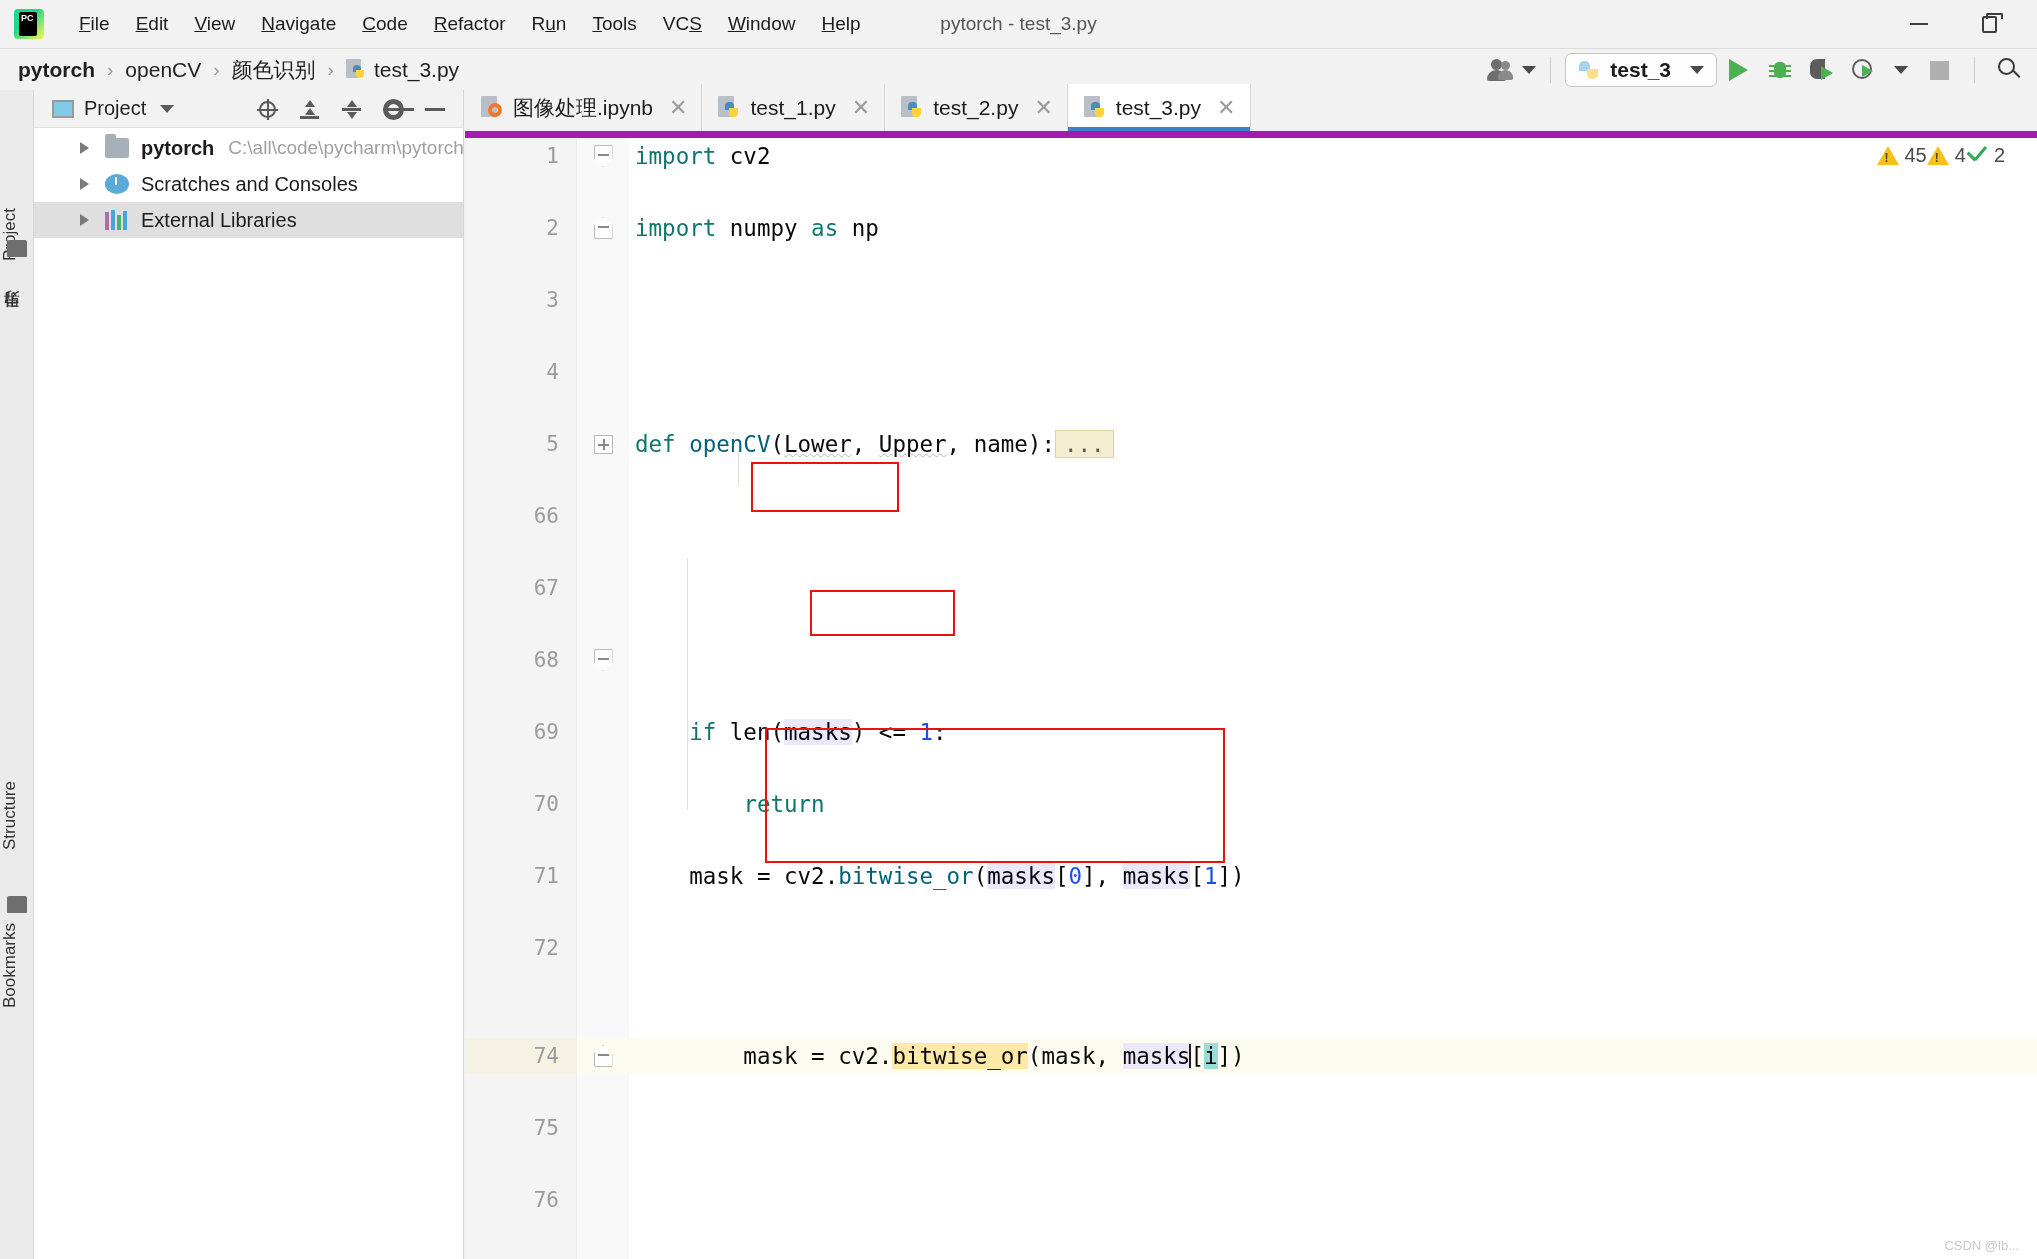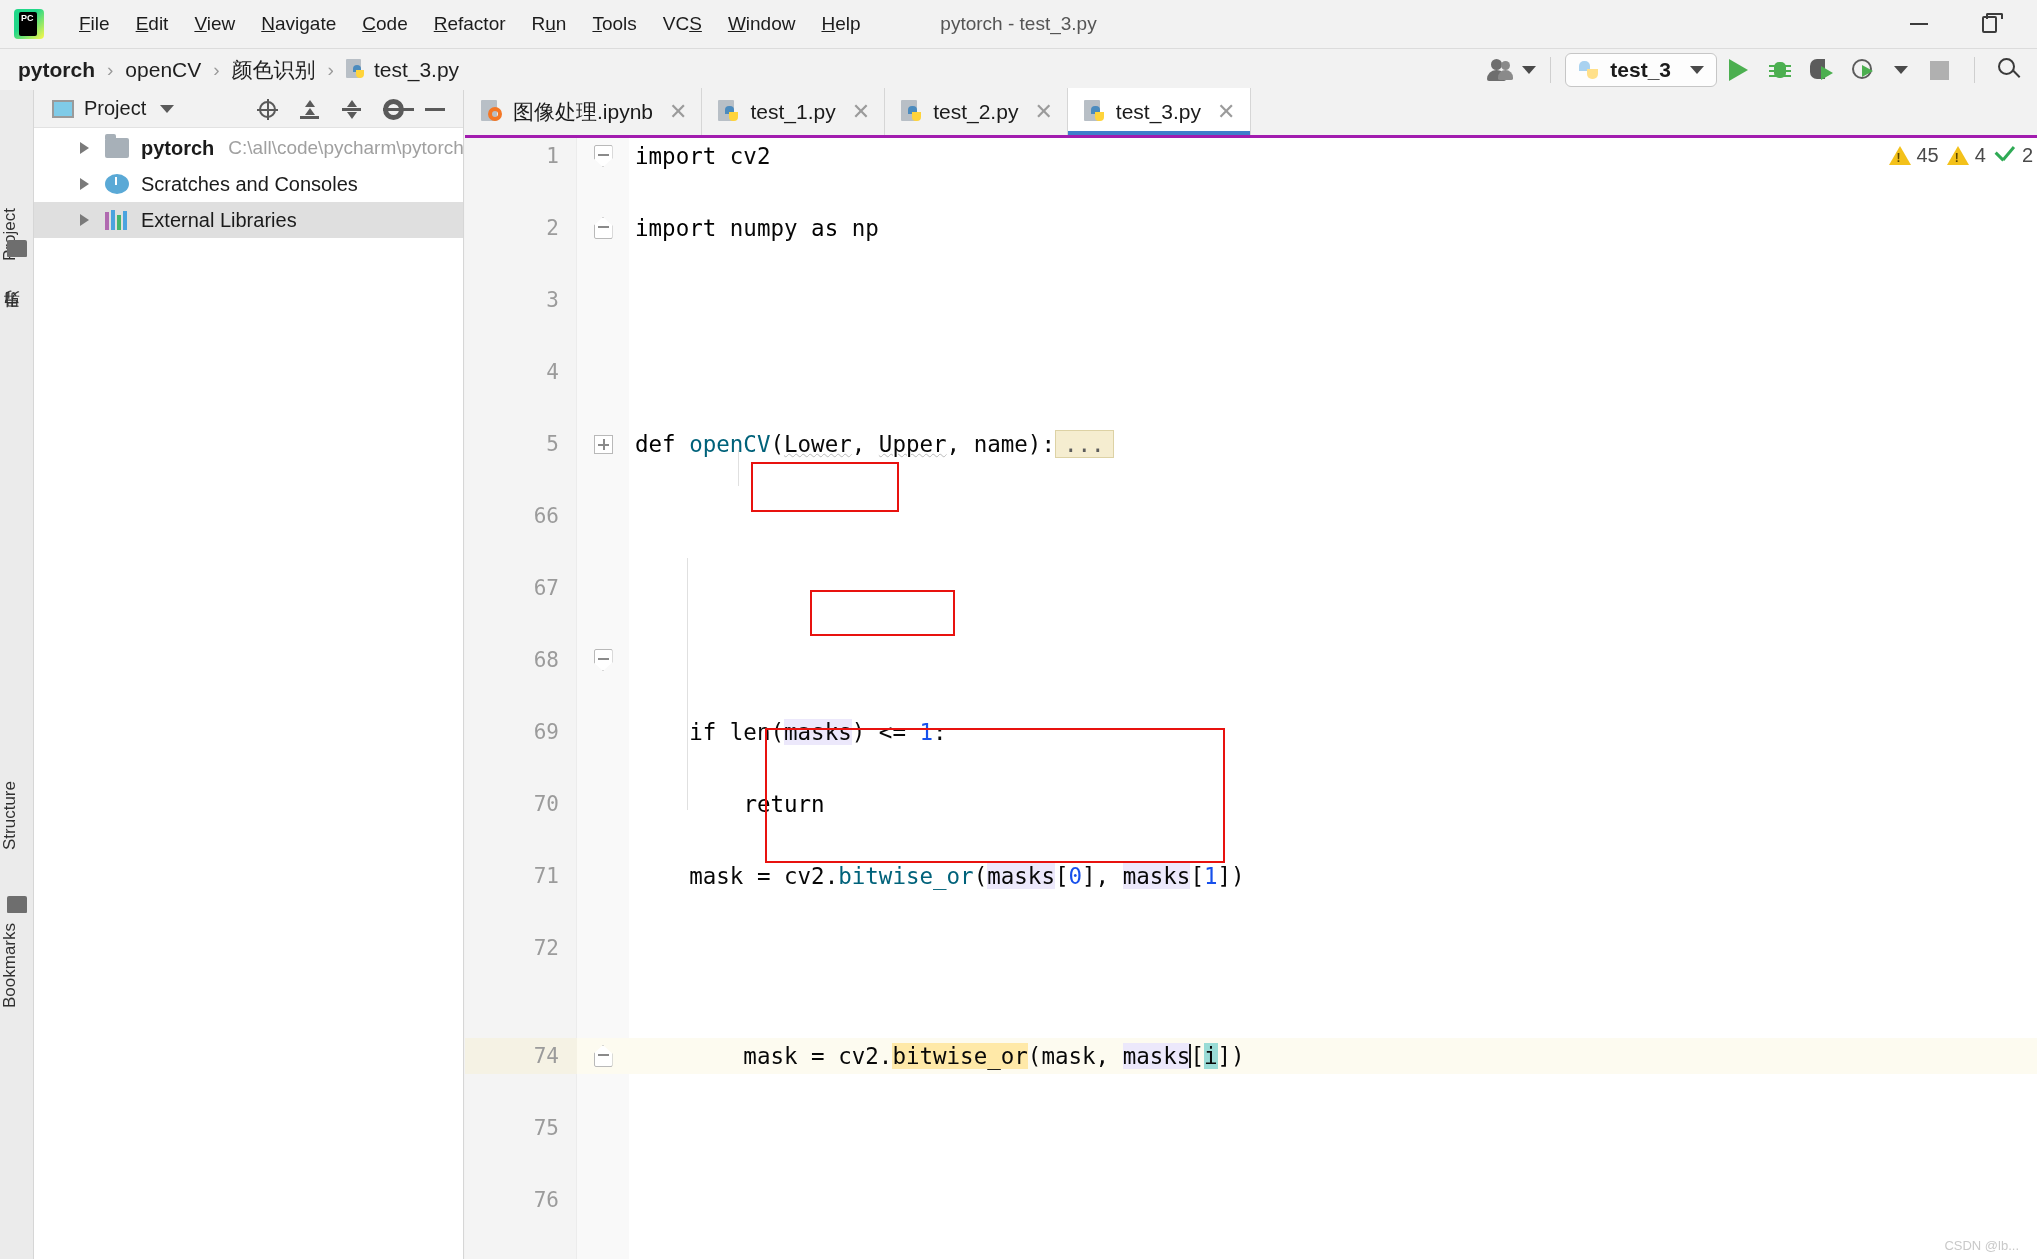--- a/index.html
+++ b/index.html
@@ -159,21 +159,21 @@
   .lib-ico .l4{left:18px;height:19px;background:#4aa3df;}
   .scratch-ico{border-radius:50%;background:#5aa9d6;}
   .scratch-ico::after{content:"";position:absolute;left:10px;top:3px;width:2px;height:8px;background:#fff;}
   .node-label{font-size:20px;color:#1b1b1b;white-space:nowrap;}
   .node-label.bold{font-weight:bold;}
   .node-path{font-size:19px;color:#a0a0a0;margin-left:14px;white-space:nowrap;}
 
   
   .tabstrip{
     position:absolute; left:465px; top:90px; width:1572px; height:48px;
-    background:#f2f2f2; border-bottom:3px solid #a21caf;
+    background:#f2f2f2; border-bottom:7px solid #a21caf;
     display:flex; align-items:flex-end;
   }
   .etab{
     height:47px; display:flex; align-items:center; padding:0 14px 0 16px;
     border-right:1px solid #d6d6d6; background:#f2f2f2; gap:10px; position:relative;
   }
   .etab.active{ background:#ffffff; }
   .etab.active::after{content:"";position:absolute;left:0;bottom:0;width:100%;height:4px;background:#3f7ecb;}
   .tab-label{font-size:21px;color:#1b1b1b;white-space:nowrap;}
   .tab-x{font-size:22px;color:#9b9b9b;margin-left:6px;}
@@ -212,37 +212,37 @@
   .fm.minus::after{content:"";position:absolute;left:3px;top:8px;width:11px;height:2px;background:#8a8a8a;}
   .fm.plus::after{content:"";position:absolute;left:3px;top:8px;width:11px;height:2px;background:#8a8a8a;}
   .fm.plus::before{content:"";position:absolute;left:8px;top:3px;width:2px;height:11px;background:#8a8a8a;}
   .fm.sharp-top{border-radius:2px 2px 0 0; clip-path: polygon(0 0,100% 0,100% 60%,50% 100%,0 60%);height:22px;}
   .fm.sharp-bot{border-radius:0 0 2px 2px; clip-path: polygon(50% 0,100% 40%,100% 100%,0 100%,0 40%);height:22px;}
   .code{
     position:absolute; left:170px; top:0; height:36px; line-height:36px;
     font-family:"DejaVu Sans Mono", monospace; font-size:22.5px;
     color:#080808; white-space:pre;
   }
-  .kw{color:#000000;}
+  .kw{color:#0f766e;}
   .fn{color:#00627a;}
   .num{color:#1750eb;}
   .hl-ident{background:#ece8fb;}
   .hl-yellow{background:#ffe9a8;}
   .err-wave{ text-decoration: underline; text-decoration-style: wavy;
              text-decoration-color:#b9b9b9; text-decoration-thickness:1px; }
   .foldtxt{ background:#f5edd0; border:1px solid #ddd2a5; padding:0 8px; color:#5c5c5c; }
   .caret-bar{display:inline-block;width:2px;height:24px;background:#1b1b1b;vertical-align:-4px;margin:0 -1px;}
   .sel-block{background:#9adcd6;}
   .indent-guide{position:absolute;width:1px;background:#e0e0e0;}
 
   
   .redbox{ position:absolute; border:2.5px solid #e8120f; pointer-events:none; }
   
   .inspect{
-    position:absolute; right:4px; top:6px; display:flex; gap:8px;
+    position:absolute; right:32px; top:6px; display:flex; 
   }
   .insp-item{display:flex;align-items:center;gap:6px;}
   .tri-warn{width:0;height:0;border-left:11px solid transparent;border-right:11px solid transparent;border-bottom:19px solid #f3c11a;position:relative;}
   .tri-warn::after{content:"!";position:absolute;left:-3px;top:5px;font-size:12px;color:#5a4500;font-weight:bold;}
   .check-ok{position:relative;width:22px;height:20px;}
   .check-ok .c1{position:absolute;left:0;top:9px;width:11px;height:3px;background:#2faa55;transform:rotate(45deg);}
   .check-ok .c2{position:absolute;left:6px;top:6px;width:17px;height:3px;background:#2faa55;transform:rotate(-50deg);}
   .insp-num{font-size:20px;color:#4a4a4a;}
   .watermark{position:absolute;right:18px;bottom:6px;font-size:13px;color:#c9c9c9;}
 </style>

